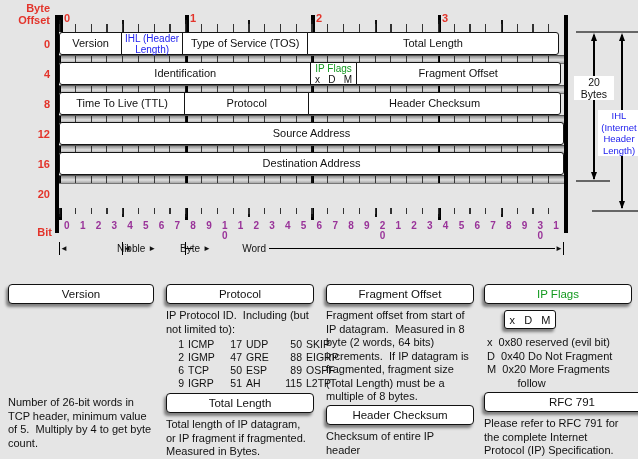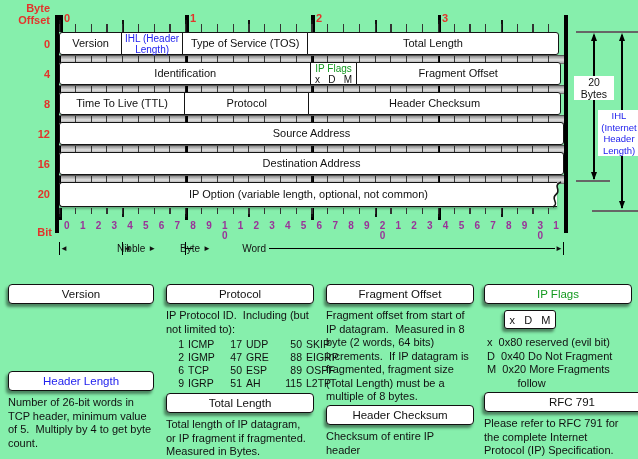--- a/index.html
+++ b/index.html
@@ -1,16 +1,16 @@
 <!DOCTYPE html>
 <html><head>
 <meta charset="utf-8">
 <style>
   html,body{margin:0;padding:0;background:#fff;}
-  .stage{position:relative;width:638px;height:459px;background:#86efac;
+  .stage{position:relative;width:638px;height:459px;background:#e5e5e5;
          font-family:"Liberation Sans",sans-serif;overflow:hidden;color:#111;}
 
   
   .vbar{position:absolute;top:15px;width:4px;height:218px;background:#000;}
   .vbar.left{left:55px;} .vbar.right{left:564px;}
 
   .byte-offset-label{position:absolute;left:0px;top:2px;width:50px;text-align:right;
     color:#e3342b;font-size:11px;font-weight:bold;line-height:12px;white-space:pre-wrap;}
 
   .top-ruler{position:absolute;left:59px;top:15px;width:505px;height:17px;
@@ -152,26 +152,20 @@
   <div class="row" style="top:122px">
     <div class="cell b32 only">Source Address</div>
   </div>
   <div class="sep" style="top:145px"></div>
 
   <div class="row" style="top:152px">
     <div class="cell b32 only">Destination Address</div>
   </div>
   <div class="sep" style="top:175px"></div>
 
-  <div class="row row20" style="top:182px">
-    <div class="cell b32">IP Option (variable length, optional, not common)</div>
-    <svg class="wave" width="14" height="29" viewBox="0 0 14 29">
-      <path d="M12,2 C3,6 13,10 7,14.5 C1,19 11,23 4,27" fill="none" stroke="#151515" stroke-width="1.6"></path>
-    </svg>
-  </div>
 
   <div class="bruler"></div>
   <span class="bit-label">Bit</span>
   <div class="bitnums" id="bitnums">
       <div class="bit-num">
         <span>0</span>
       </div>
       <div class="bit-num">
         <span>1</span>
       </div>
@@ -304,21 +298,20 @@
   <div class="tri down tihld"></div>
   <div class="lbl20">20
 Bytes</div>
   <div class="lblihl">IHL
 (Internet
 Header
 Length)</div>
 
   <div class="note-title" style="left:8px;top:284px;width:146px">Version</div>
 
-  <div class="note-title blue" style="left:8px;top:371px;width:146px">Header Length</div>
   <div class="note-body" style="left:8px;top:396px;width:158px">Number of 26-bit words in
 TCP header, minimum value
 of 5.  Multiply by 4 to get byte
 count.</div>
 
   <div class="note-title" style="left:166px;top:284px;width:148px">Protocol</div>
   <div class="note-body" style="left:166px;top:309px;width:158px">IP Protocol ID.  Including (but
 not limited to):</div>
   <div class="proto-table" id="proto-table">
       <span class="num">1</span>

